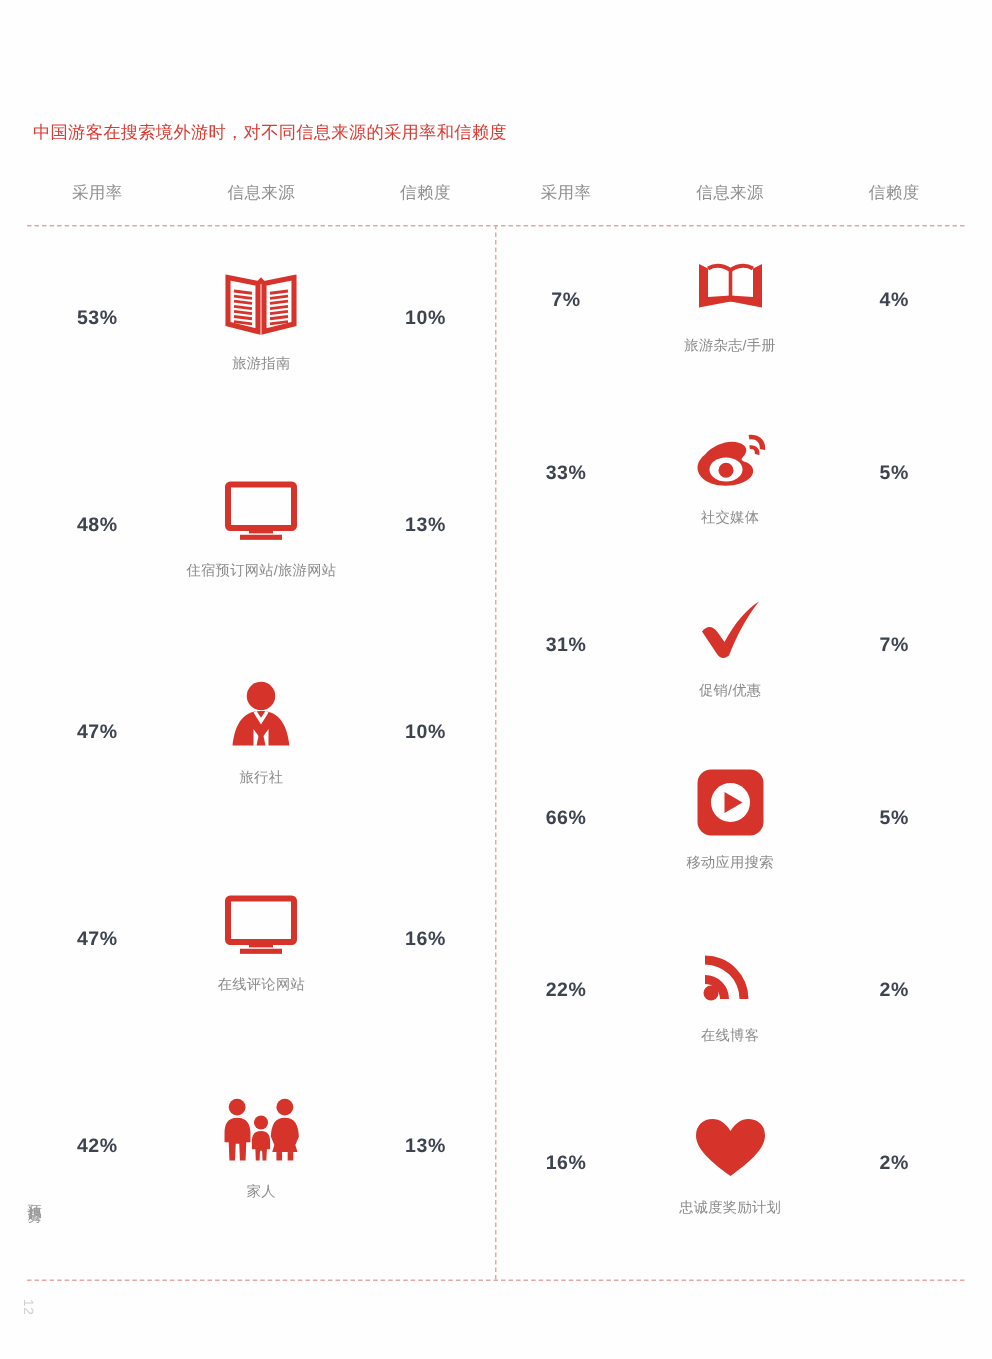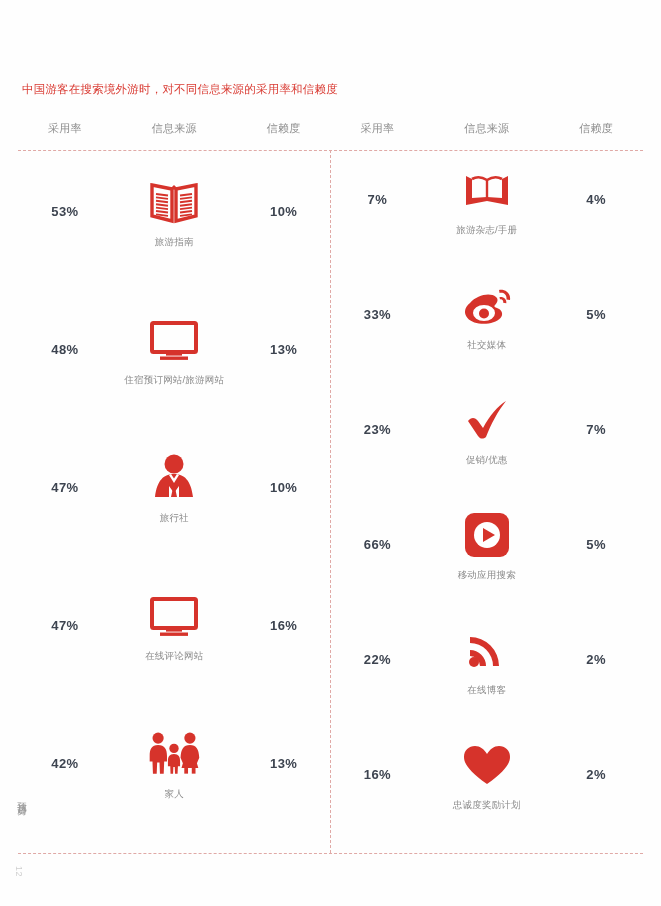--- a/index.html
+++ b/index.html
@@ -302,21 +302,21 @@
       <path d="M10 22 C17 14 30 11 36 16 C39 18.6 37 22 35 24 C33.5 25.6 35.3 26.5 37 27 C41.5 28.4 44 33 40.5 37 C34 44.5 14 45 7.5 37 C3 31.5 5 26 10 22 Z" fill="#d6332b"></path>
       <ellipse cx="24" cy="32" rx="11" ry="8" fill="#ffffff"></ellipse>
       <circle cx="24" cy="32.5" r="5" fill="#d6332b"></circle>
     </svg>
             </div>
             <div class="source-label">社交媒体</div>
           </div>
           <div class="cell-trust">5%</div>
         </div>
         <div class="data-row">
-          <div class="cell-rate">23%</div>
+          <div class="cell-rate">31%</div>
           <div class="cell-source">
             <div class="icon-box">
               <svg width="50" height="46" viewBox="0 0 50 46">
       <path d="M6 24 C9 20 13 20 16 24 L21 31 C28 18 36 9 44 4 C36 14 29 27 24 40 C21 42.5 18 42 16 39 Z" fill="#d6332b"></path>
     </svg>
             </div>
             <div class="source-label">促销/优惠</div>
           </div>
           <div class="cell-trust">7%</div>
         </div>

